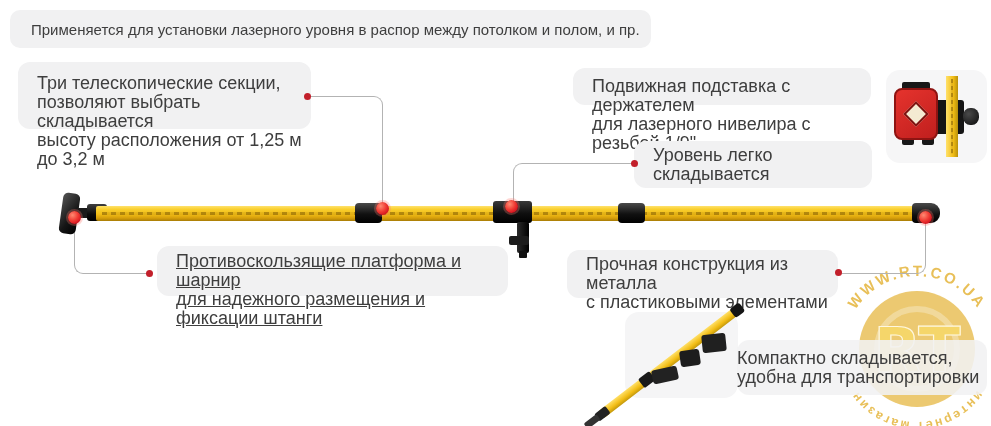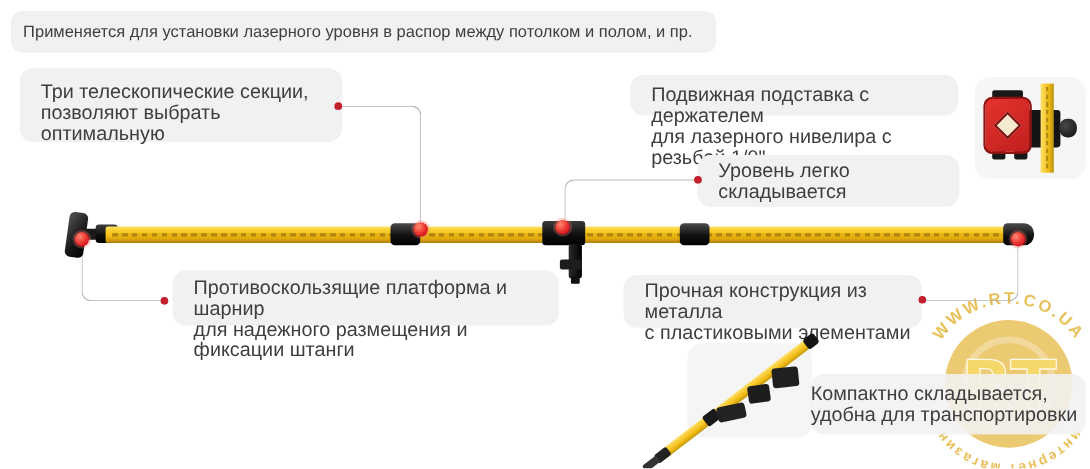--- a/index.html
+++ b/index.html
@@ -3,25 +3,25 @@
 <meta charset="utf-8">
 <style>
   html,body{margin:0;padding:0;background:#fff;}
   .stage{position:relative;width:991px;height:426px;background:#ffffff;overflow:hidden;
          font-family:"Liberation Sans","DejaVu Sans",sans-serif;color:#3e3e3e;}
   
   .bub{position:absolute;background:#f1f1f2;border-radius:12px;font-size:18px;line-height:19px;
        box-sizing:border-box;z-index:2;}
   .bub .ln{display:block;}
   #banner{left:10px;top:10px;width:641px;height:38px;border-radius:10px;display:flex;align-items:center;
-          padding-left:11px;font-size:15px;}
+          padding-left:21px;font-size:15px;}
   #c-telescopic{left:18px;top:62px;width:293px;height:67px;padding:12px 0 0 19px;}
   #c-stand{left:573px;top:68px;width:298px;height:37px;padding:9px 0 0 19px;}
   #c-level{left:634px;top:141px;width:238px;height:47px;padding:5px 0 0 19px;}
-  #c-platform{left:157px;top:246px;width:351px;height:50px;padding:6px 1px 0 19px;}
+  #c-platform{left:157px;top:246px;width:351px;height:50px;padding:6px 1px 0 19px;text-decoration:underline;}
   #c-construction{left:567px;top:250px;width:271px;height:48px;padding:5px 0 0 19px;}
   #c-compact{left:737px;top:340px;width:250px;height:55px;padding:9px 0 0 0;text-align:left;
              background:rgba(241,241,242,.88);z-index:3;}
   
   .cline{position:absolute;z-index:2;}
   #line1{left:310px;top:96px;width:72px;height:107px;border-top:1px solid #b3b3b3;
          border-right:1px solid #b3b3b3;border-top-right-radius:9px;}
   #line2{left:513px;top:163px;width:119px;height:38px;border-top:1px solid #b3b3b3;
          border-left:1px solid #b3b3b3;border-top-left-radius:9px;}
   #line3{left:74px;top:222px;width:73px;height:51px;border-left:1px solid #b3b3b3;
@@ -95,21 +95,22 @@
 <body>
 
 <div class="stage">
 
   <div class="bub" id="banner">
     <span class="ln">Применяется для установки лазерного уровня в распор между потолком и полом, и пр.</span>
   </div>
 
   <div class="bub" id="c-telescopic">
     <span class="ln">Три телескопические секции,</span>
-    <span class="ln">позволяют выбрать оптимальную</span>
+    <span class="ln">позволяют выбрать складывается</span>
+    <span class="ln">высоту расположения от 1,25 м до 3,2 м</span>
   </div>
 
   <div class="bub" id="c-stand">
     <span class="ln">Подвижная подставка с держателем</span>
     <span class="ln">для лазерного нивелира с резьбой 1/9"</span>
   </div>
 
   <div class="bub" id="c-level">
     <span class="ln">Уровень легко складывается</span>
   </div>

